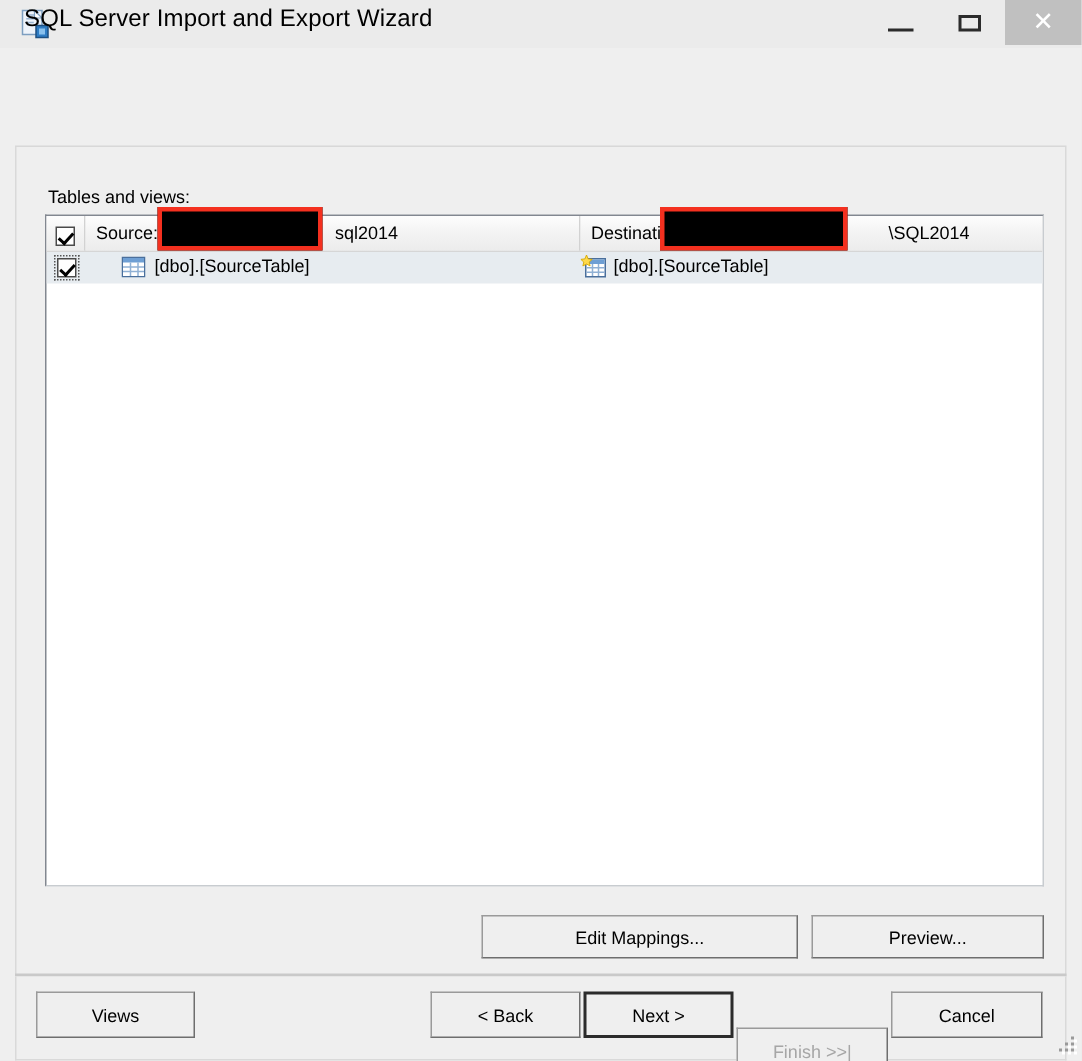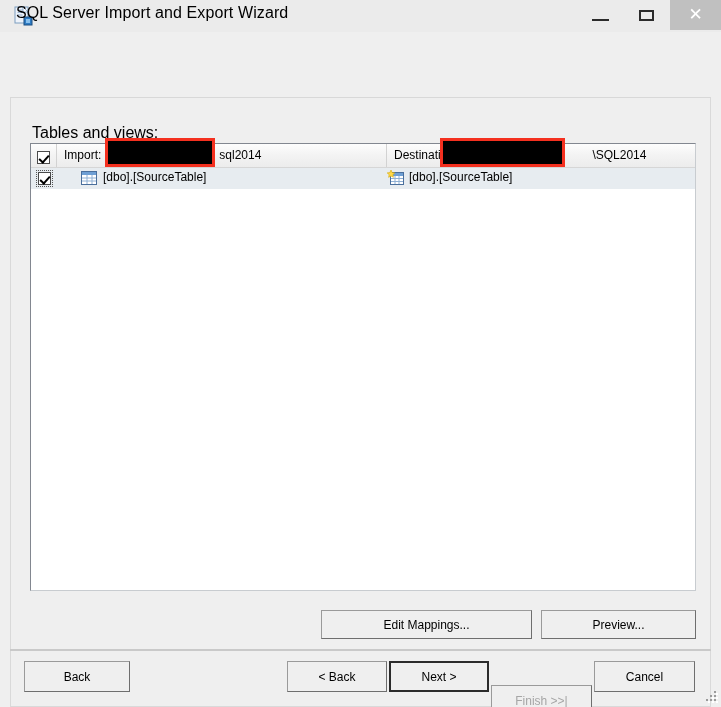--- a/index.html
+++ b/index.html
@@ -131,21 +131,21 @@
     width: 701px; height: 553px;
     background: #efefef;
     border-left: 1px solid #d9d9d9;
     border-right: 1px solid #d9d9d9;
     box-sizing: border-box;
   }
 
   #tables-label {
     position: absolute;
     left: 32px; top: 124px;
-    font-size: 16px;
+    font-size: 12px;
     color: #000;
     white-space: nowrap;
   }
 
   
   #listview {
     position: absolute;
     left: 30px; top: 143px;
     width: 666px; height: 448px;
     background: #ffffff;
@@ -348,21 +348,21 @@
 
   <div id="listview">
 
     <div id="lv-header">
 
       <div class="hdr-cell" id="hdr-check">
         <span class="chk"></span>
       </div>
 
       <div class="hdr-cell" id="hdr-source">
-        <span>Import:</span><span style="display:inline-block;width:118px"></span><span>sql2014</span>
+        <span>Source:</span><span style="display:inline-block;width:118px"></span><span>sql2014</span>
       </div>
 
       <div class="hdr-cell" id="hdr-dest">
         <span>Destination:</span><span style="display:inline-block;width:135px"></span><span>\SQL2014</span>
       </div>
     </div>
 
     <div id="lv-row">
 
       <div id="row-check">
@@ -403,21 +403,21 @@
     <span>Edit Mappings...</span>
   </button>
   <button class="btn" id="btn-preview">
     <span>Preview...</span>
   </button>
 
   <div id="footer-sep"></div>
   <div id="footer"></div>
 
   <button class="btn" id="btn-help">
-    <span>Back</span>
+    <span>Views</span>
   </button>
   <button class="btn" id="btn-back">
     <span>&lt; Back</span>
   </button>
   <button class="btn" id="btn-next">
     <span>Next &gt;</span>
   </button>
   <button class="btn" id="btn-finish" disabled="">
     <span>Finish &gt;&gt;|</span>
   </button>

